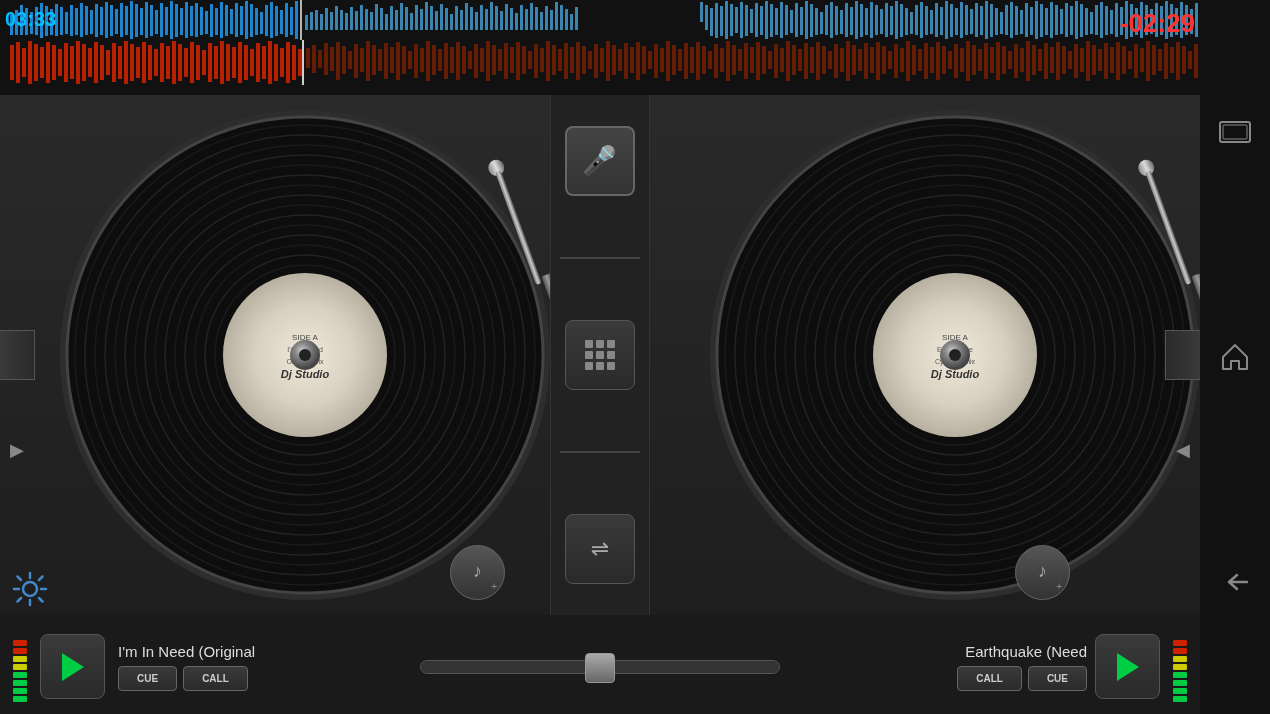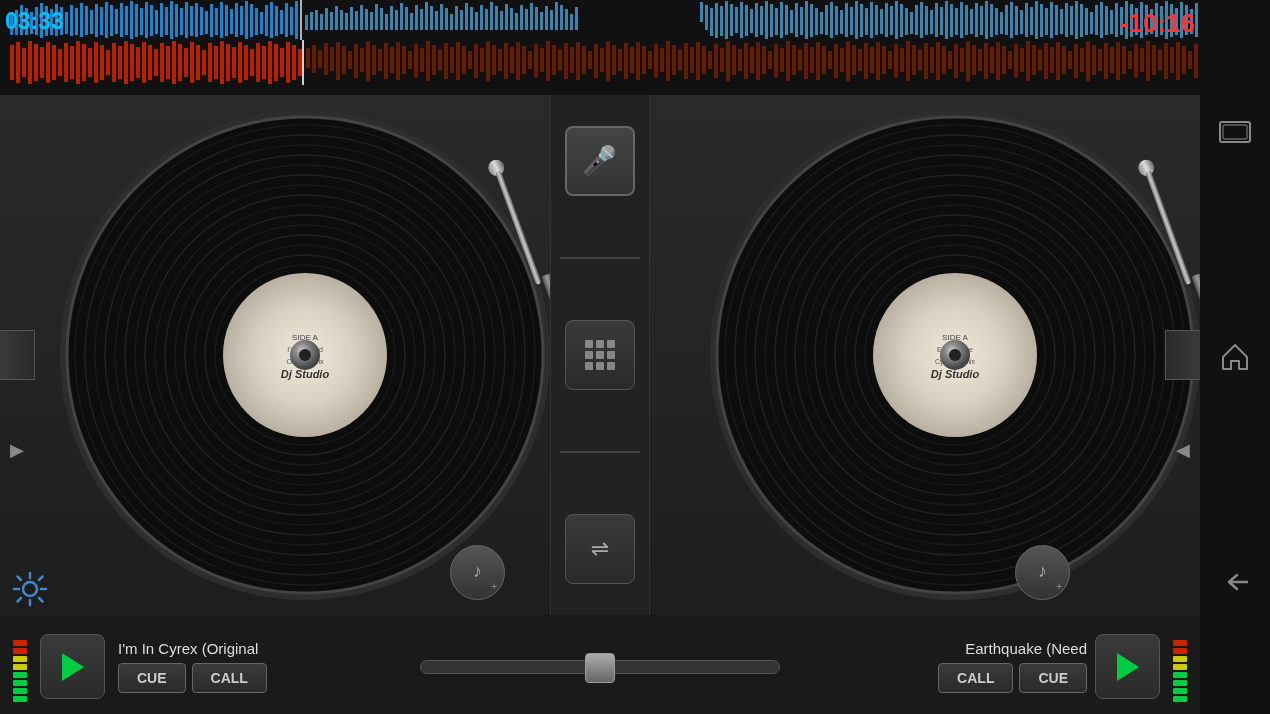--- a/index.html
+++ b/index.html
@@ -36,21 +36,21 @@
       background: #111;
       position: relative;
       overflow: hidden;
     }
 
     .time-left {
       position: absolute;
       left: 5px;
       top: 8px;
       color: #00bfff;
-      font-size: 23px;
+      font-size: 20px;
       font-weight: bold;
       z-index: 10;
       text-align: right;
     }
 
     .time-right {
       position: absolute;
       right: 5px;
       top: 8px;
       color: #ff3333;
@@ -244,21 +244,21 @@
       gap: 6px;
       margin-top: 6px;
     }
 
     .deck-btn {
       padding: 6px 18px;
       background: linear-gradient(180deg, #3a3a3a, #2a2a2a);
       border: 1px solid #666;
       border-radius: 4px;
       color: #ccc;
-      font-size: 14px;
+      font-size: 10px;
       font-weight: bold;
       cursor: pointer;
     }
 
     .music-add-btn {
       width: 55px;
       height: 55px;
       border-radius: 50%;
       background: linear-gradient(180deg, #555, #333);
       border: 1px solid #666;
@@ -360,21 +360,21 @@
     
     .vu-green { background: #00cc44; }
     .vu-yellow { background: #cccc00; }
     .vu-red { background: #cc2200; }
   </style>
 </head>
 <body>
 
 <div id="waveform-area">
   <span class="time-left">03:33</span>
-  <span class="time-right">-10:16</span>
+  <span class="time-right">-02:29</span>
 
   <div id="waveform-top">
     <svg class="wf-svg" viewBox="0 0 1200 40" preserveAspectRatio="none">
 
       <g fill="#2299ee" opacity="0.85">
 
         <rect x="10" y="15" width="3" height="20"></rect>
         <rect x="15" y="10" width="3" height="25"></rect>
         <rect x="20" y="5" width="3" height="30"></rect>
         <rect x="25" y="8" width="3" height="27"></rect>
@@ -1029,21 +1029,21 @@
       <div class="vu-bar vu-yellow"></div>
       <div class="vu-bar vu-red"></div>
       <div class="vu-bar vu-red"></div>
     </div>
 
     <div class="play-btn">
       <div class="play-triangle"></div>
     </div>
 
     <div class="left-deck-info">
-      <span class="song-title">I'm In Cyrex (Original</span>
+      <span class="song-title">I'm In Need (Original</span>
       <div class="deck-buttons">
         <button class="deck-btn">CUE</button>
         <button class="deck-btn">CALL</button>
       </div>
     </div>
   </div>
 
   <div id="crossfader-area">
     <div class="crossfader-track">
       <div class="crossfader-knob"></div>

